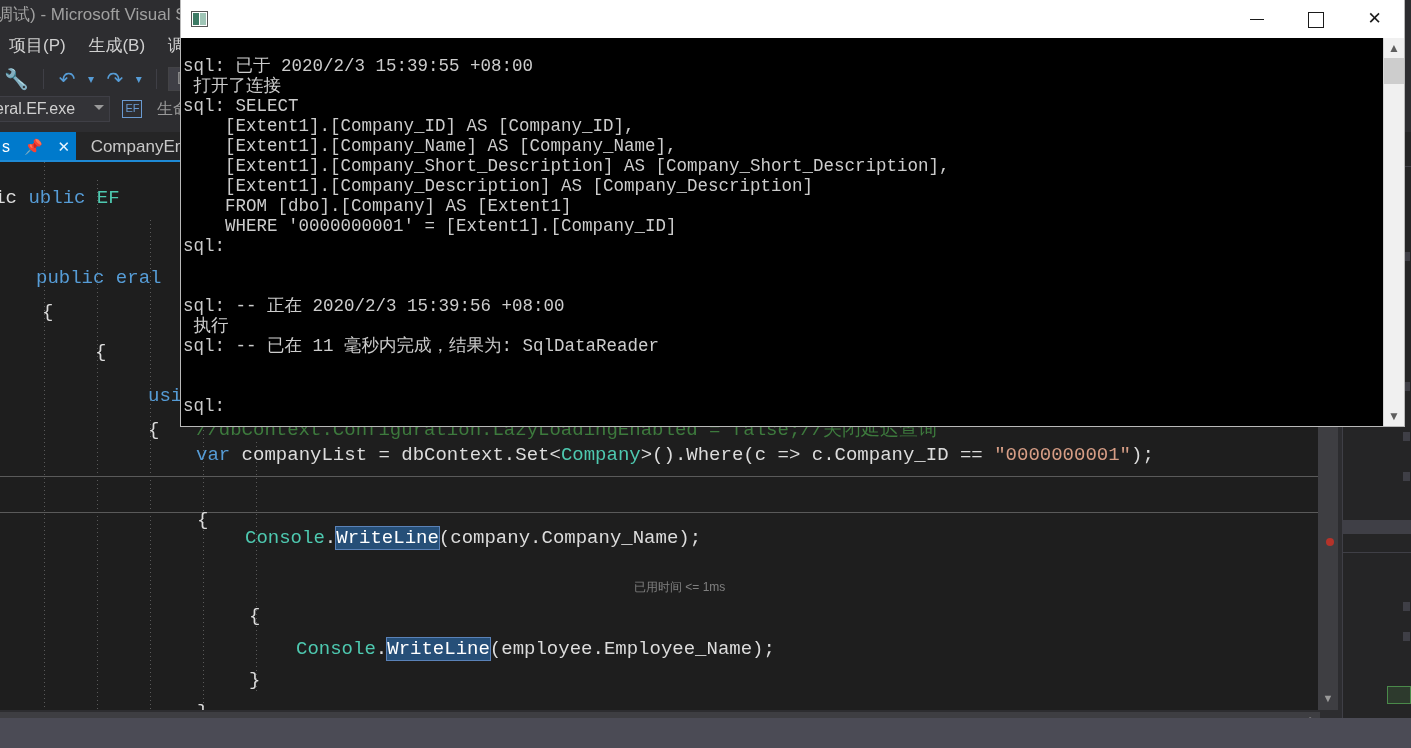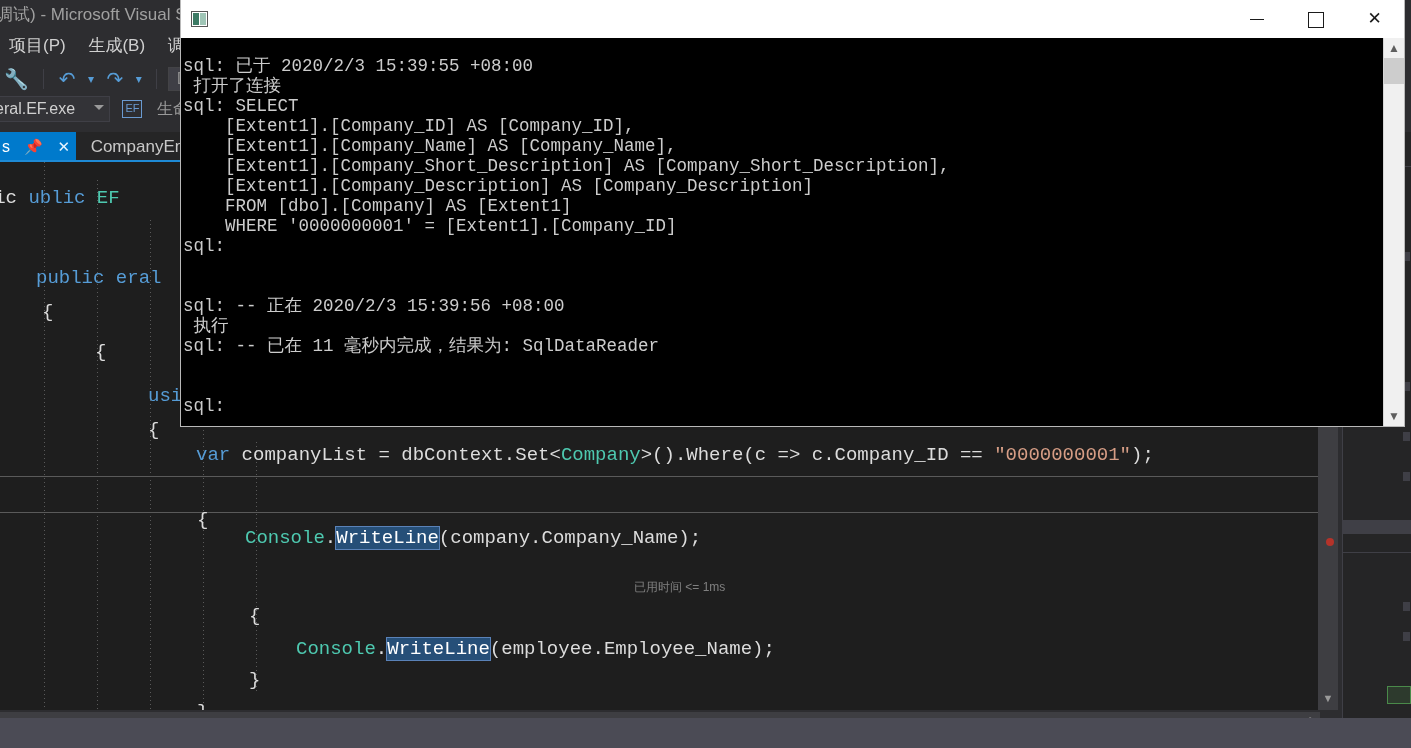--- a/index.html
+++ b/index.html
@@ -479,20 +479,21 @@
       <div class="cur-line-top" style="top:314px;"></div>
       <div class="cur-line-bot" style="top:350px;"></div>
 
       <div class="debug-time" style="left:634px; top:417px;">已用时间 &lt;= 1ms</div>
     <div class="code-line" style="top: 26px; left: -40px;"><span class="pl">ublic </span><span class="k">ublic </span><span class="ty">EF</span></div>
         <div class="code-line" style="top: 106px; left: 36px;"><span class="k">public </span><span class="k">eral</span></div>
         <div class="code-line" style="top: 140px; left: 42px;"><span class="pl">{</span></div>
         <div class="code-line" style="top: 180px; left: 95px;"><span class="pl">{</span></div>
         <div class="code-line" style="top: 224px; left: 148px;"><span class="k">usi</span></div>
         <div class="code-line" style="top: 258px; left: 148px;"><span class="pl">{</span></div>
+        <div class="code-line" style="top: 258px; left: 196px;"><span class="cm">//dbContext.Configuration.LazyLoadingEnabled = false;//关闭延迟查询</span></div>
         <div class="code-line" style="top: 283px; left: 196px;"><span class="k">var</span><span class="pl"> companyList = dbContext.Set&lt;</span><span class="ty">Company</span><span class="pl">&gt;().Where(c =&gt; c.Company_ID == </span><span class="st">"0000000001"</span><span class="pl">);</span></div>
         <div class="code-line" style="top: 348px; left: 197px;"><span class="pl">{</span></div>
         <div class="code-line" style="top: 366px; left: 245px;"><span class="ty">Console</span><span class="pl">.</span><span class="sel">WriteLine</span><span class="pl">(company.Company_Name);</span></div>
         <div class="code-line" style="top: 444px; left: 249px;"><span class="pl">{</span></div>
         <div class="code-line" style="top: 477px; left: 296px;"><span class="ty">Console</span><span class="pl">.</span><span class="sel">WriteLine</span><span class="pl">(employee.Employee_Name);</span></div>
         <div class="code-line" style="top: 508px; left: 249px;"><span class="pl">}</span></div>
         <div class="code-line" style="top: 540px; left: 197px;"><span class="pl">}</span></div>
       </div>
 
     <div class="vs-vscroll">

